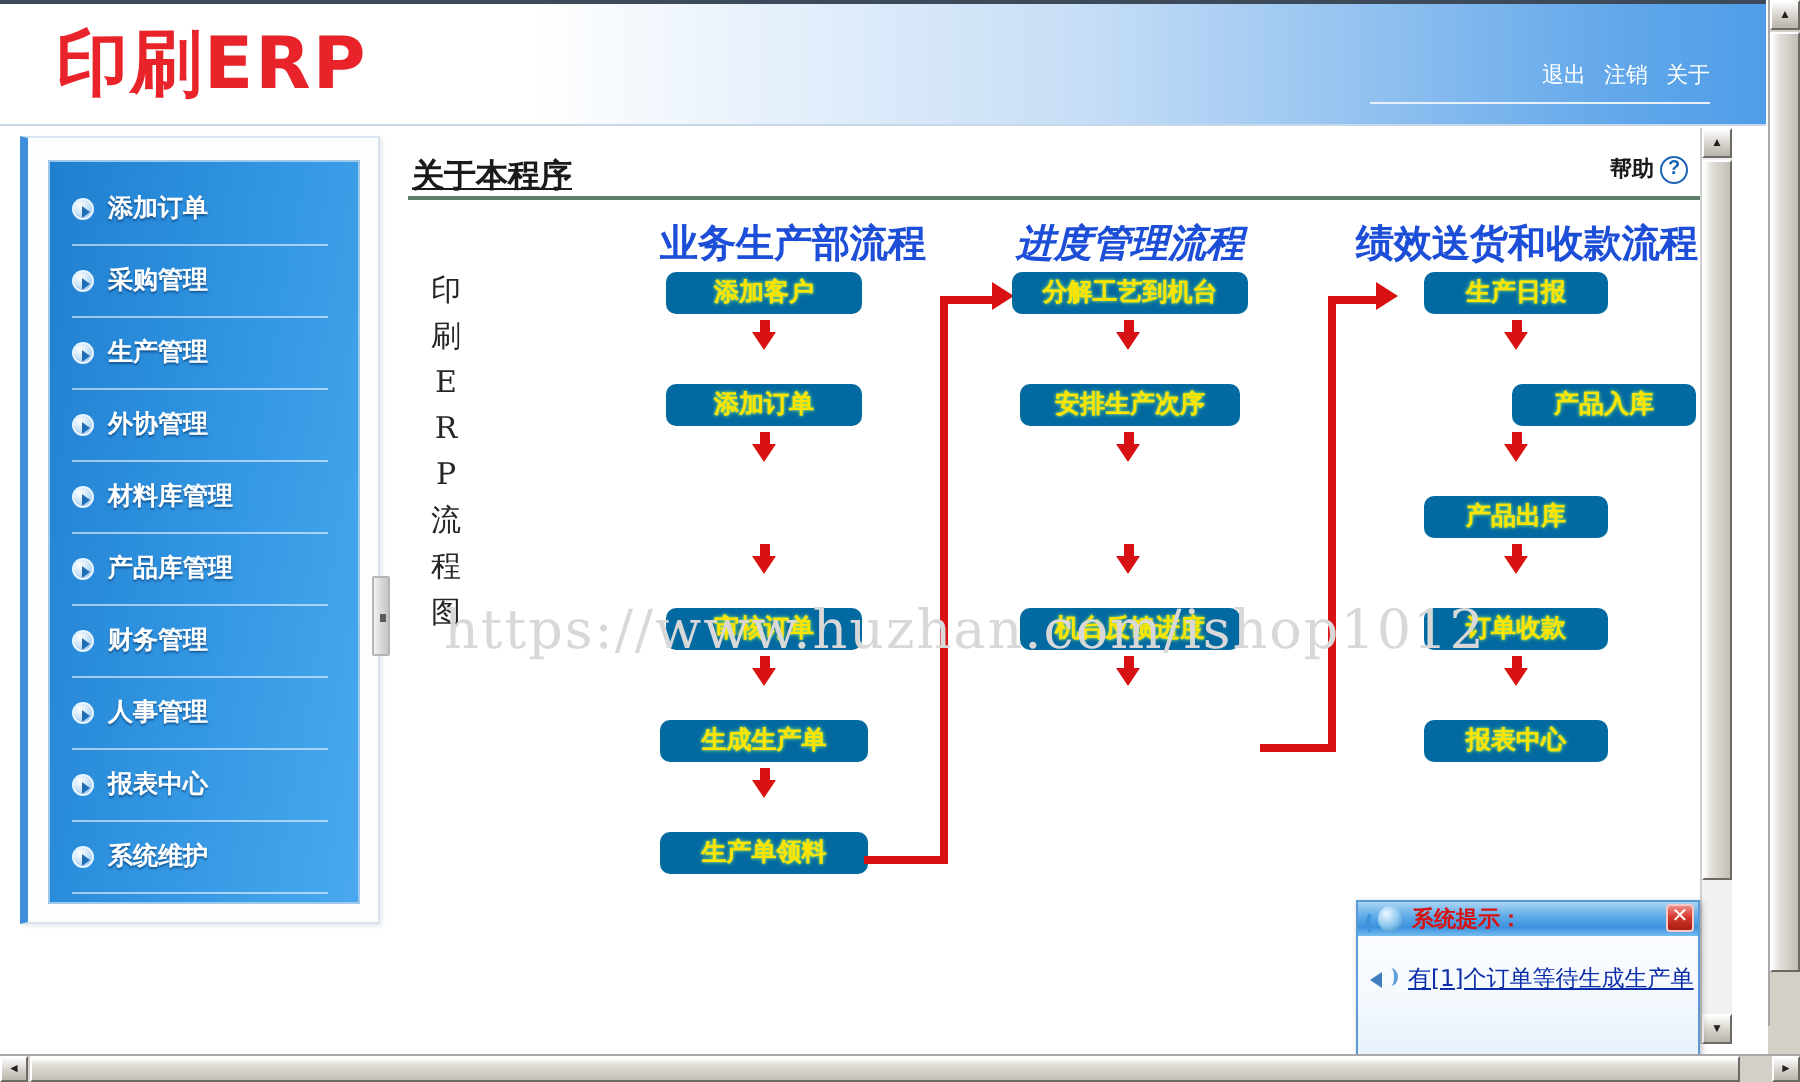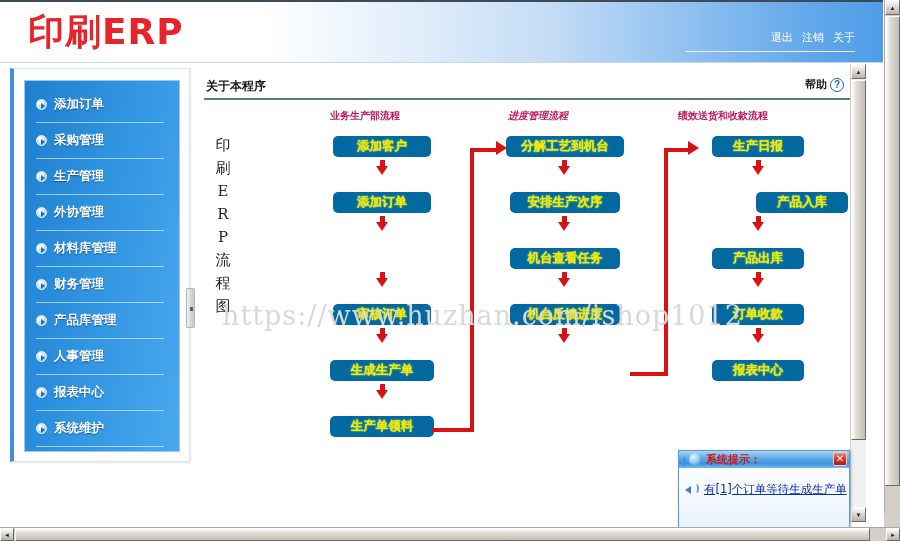--- a/index.html
+++ b/index.html
@@ -149,22 +149,23 @@
 
   
   .content {
     position: absolute; left: 196px; top: 64px;
     width: 670px; height: 458px;
     background: #ffffff;
     overflow: hidden;
   }
   .content-title {
     position: absolute; left: 10px; top: 14px;
-    font-size: 12px; font-weight: bold; color: #1a1a1a;
-    font-family: "DejaVu Sans", "Liberation Sans", sans-serif;
+    font-size: 16px; font-weight: bold; color: #1a1a1a;
+    font-family: "DejaVu Sans", "Liberation Sans", sans-serif;
+    text-decoration: underline;
   }
   .help-link {
     position: absolute; right: 22px; top: 13px;
     display: flex; align-items: center; gap: 3px;
     cursor: pointer;
   }
   .help-link .txt { font-size: 11px; color: #1a1a1a; font-weight: bold;
     font-family: "DejaVu Sans", "Liberation Sans", sans-serif; }
   .help-link .qmark {
     width: 14px; height: 14px; border-radius: 50%;
@@ -190,21 +191,21 @@
     background: linear-gradient(90deg,#ffffff 0%, #e2dfd8 30%, #c3bfb7 100%);
     border: 1px solid #fff;
     border-right-color: #6d6a65; border-bottom-color: #6d6a65;
   }
 
   
   .flow { position: absolute; left: 0; top: 40px; width: 654px; height: 412px; }
 
   .col-head {
     position: absolute;
-    font-size: 10px; font-weight: bold; color: #be185d;
+    font-size: 19px; font-weight: bold; color: #1d4ed8;
     white-space: nowrap;
     font-family: "DejaVu Sans", "Liberation Sans", sans-serif;
   }
 
   .vlabel {
     position: absolute; left: 14px; top: 30px;
     width: 26px;
     font-size: 15px; color: #262626;
     line-height: 23px; text-align: center;
     font-family: "DejaVu Serif", "Liberation Serif", serif;
@@ -365,25 +366,25 @@
       <div class="menu-item">
         <span class="bullet"></span>
         <span class="label">外协管理</span>
       </div>
       <div class="menu-item">
         <span class="bullet"></span>
         <span class="label">材料库管理</span>
       </div>
       <div class="menu-item">
         <span class="bullet"></span>
+        <span class="label">产品库管理</span>
+      </div>
+      <div class="menu-item">
+        <span class="bullet"></span>
         <span class="label">财务管理</span>
-      </div>
-      <div class="menu-item">
-        <span class="bullet"></span>
-        <span class="label">产品库管理</span>
       </div>
       <div class="menu-item">
         <span class="bullet"></span>
         <span class="label">人事管理</span>
       </div>
       <div class="menu-item">
         <span class="bullet"></span>
         <span class="label">报表中心</span>
       </div>
       <div class="menu-item">
@@ -459,21 +460,20 @@
       <div class="node" style="left:310px; top:32px;  width:118px;">分解工艺到机台</div>
       <div class="arrow-down" style="left:362px; top:56px;">
           <span class="stem"></span>
           <span class="head"></span>
         </div>
       <div class="node" style="left:314px; top:88px;  width:110px;">安排生产次序</div>
       <div class="arrow-down" style="left:362px; top:112px;">
           <span class="stem"></span>
           <span class="head"></span>
         </div>
-      <div class="node" style="left:314px; top:144px; width:110px;">机台查看任务</div>
       <div class="arrow-down" style="left:362px; top:168px;">
           <span class="stem"></span>
           <span class="head"></span>
         </div>
       <div class="node" style="left:314px; top:200px; width:110px;">机台反馈进度</div>
       <div class="arrow-down" style="left:362px; top:224px;">
           <span class="stem"></span>
           <span class="head"></span>
         </div>
 

